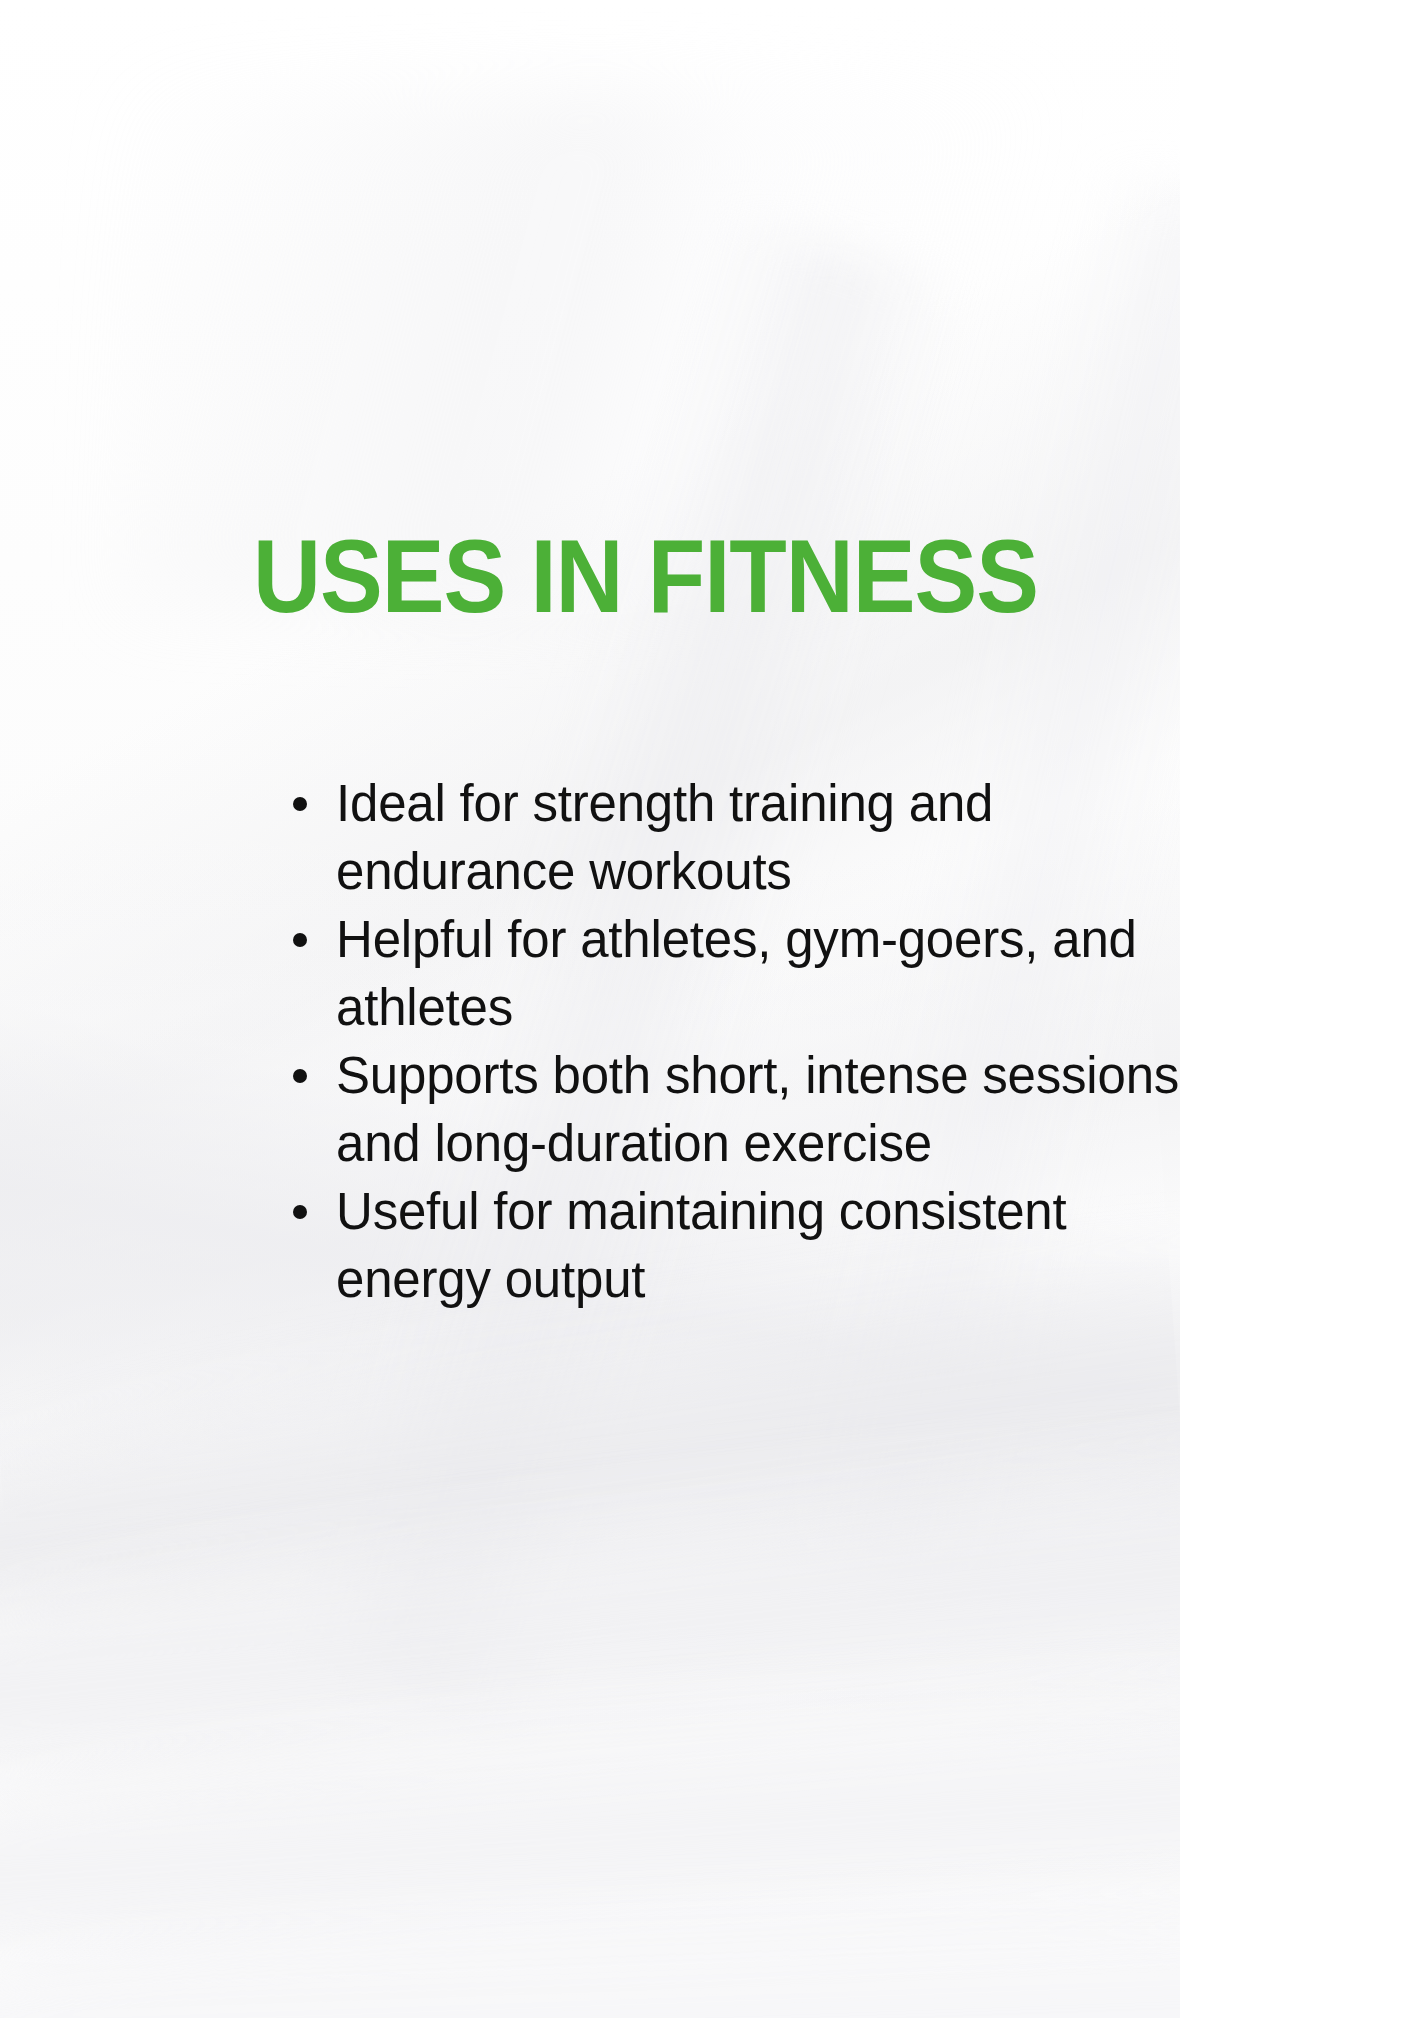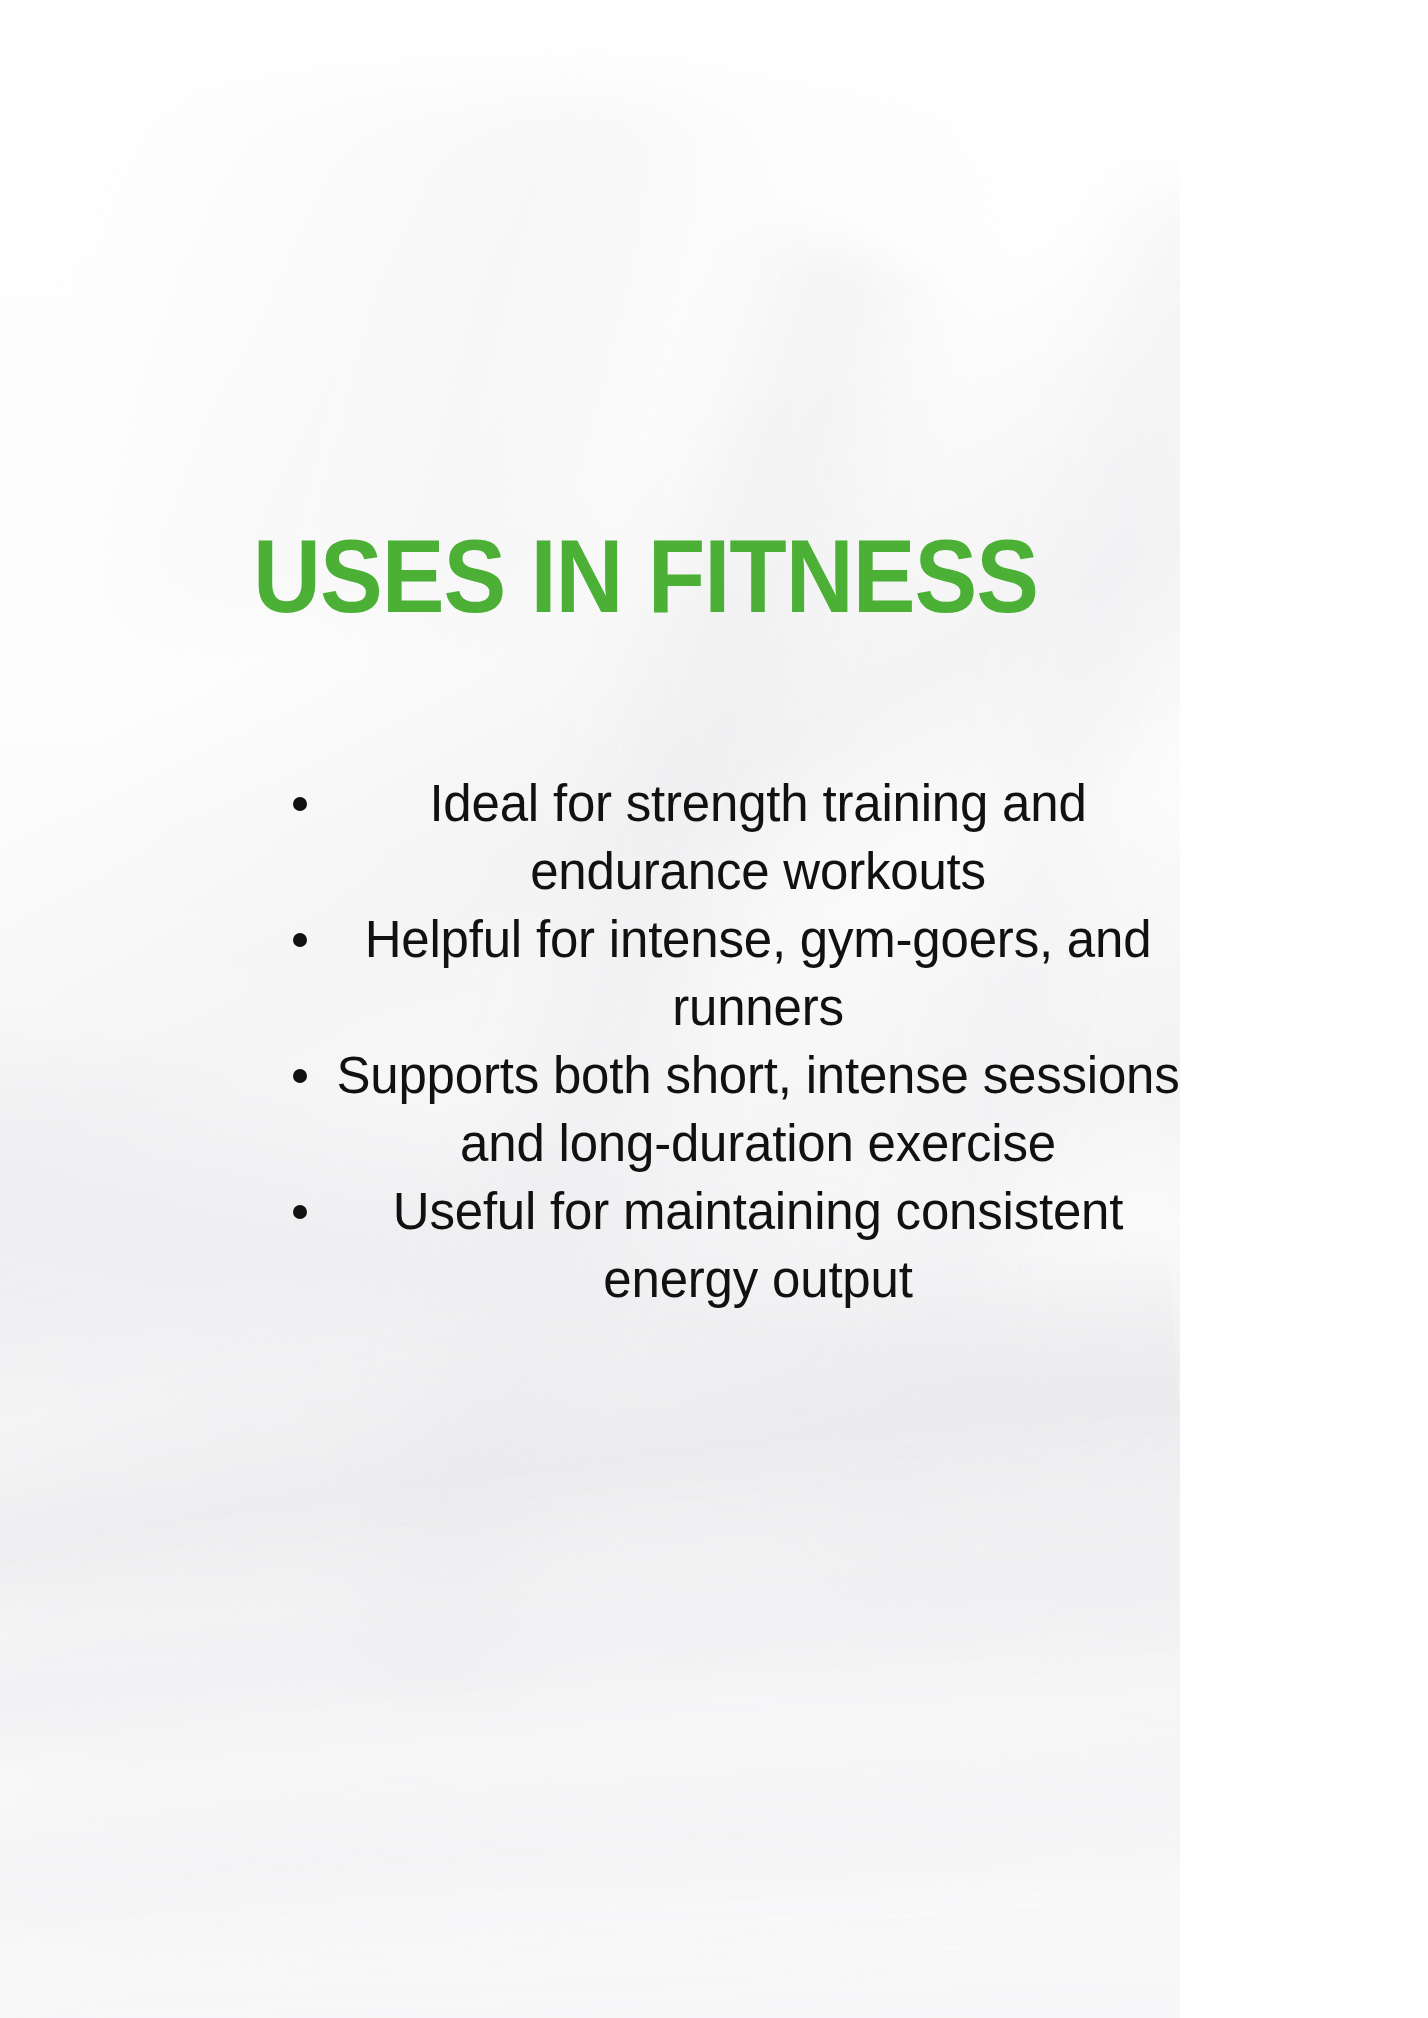--- a/index.html
+++ b/index.html
@@ -161,21 +161,20 @@
   .bullet-item {
     position:relative;
     padding-left:56px;
     margin-bottom:0;
     font-family:"Liberation Sans", sans-serif;
     font-size:51px;
     line-height:68px;
     letter-spacing:-0.2px;
     color:#111111;
     font-weight:400;
-    text-align:center;
   }
 
   .bullet-item::before {
     content:"";
     position:absolute;
     left:13px;
     top:27px;
     width:14px;
     height:14px;
     border-radius:50%;
@@ -203,21 +202,21 @@
 
   <div class="content">
 
     <h1 class="slide-title">USES IN FITNESS</h1>
 
     <ul class="bullet-list">
       <li class="bullet-item">
         <span class="bullet-text">Ideal for strength training and endurance workouts</span>
       </li>
       <li class="bullet-item">
-        <span class="bullet-text">Helpful for intense, gym-goers, and runners</span>
+        <span class="bullet-text">Helpful for athletes, gym-goers, and athletes</span>
       </li>
       <li class="bullet-item">
         <span class="bullet-text">Supports both short, intense sessions and long-duration exercise</span>
       </li>
       <li class="bullet-item">
         <span class="bullet-text">Useful for maintaining consistent energy output</span>
       </li>
     </ul>
 
   </div>

